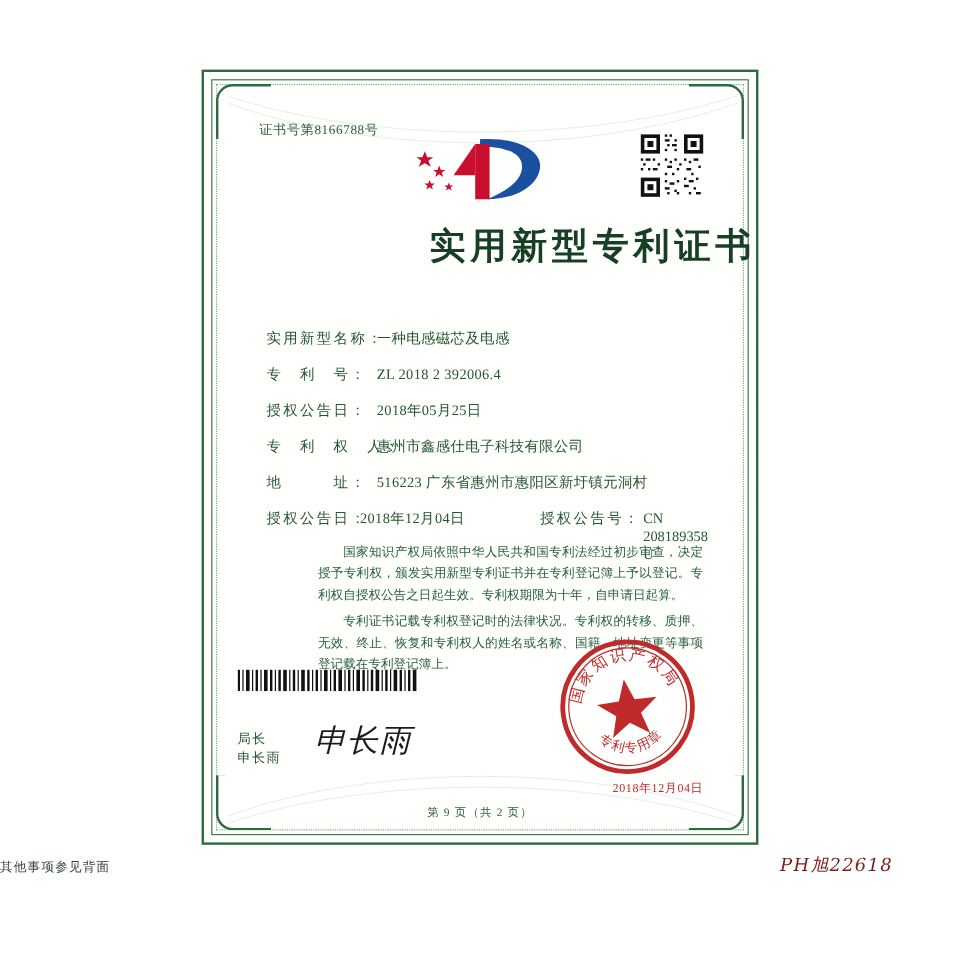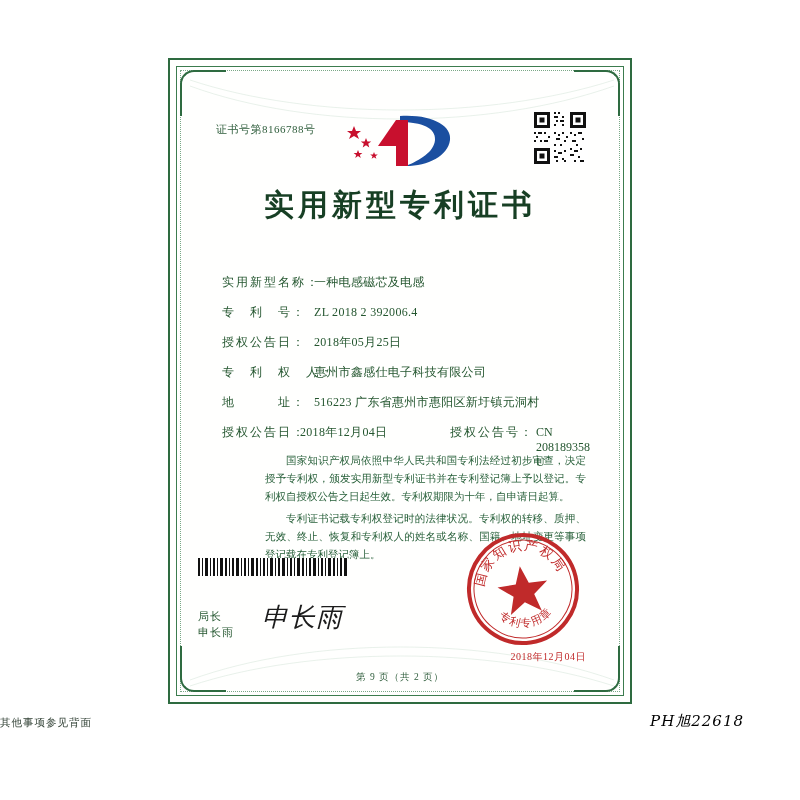--- a/index.html
+++ b/index.html
@@ -64,21 +64,21 @@
   .content {
     position: absolute;
     left: 0; top: 0; right: 0; bottom: 0;
     padding: 26px 28px;
     box-sizing: border-box;
   }
 
   .cert-no {
     position: absolute;
     left: 46px;
-    top: 62px;
+    top: 41px;
     font-size: 11px;
     letter-spacing: 0.5px;
     color: #2d5c3a;
   }
 
   
   .qr {
     position: absolute;
     right: 42px;
     top: 50px;
@@ -95,21 +95,21 @@
     transform: translateX(-50%);
     width: 120px;
     height: 58px;
   }
 
   .title {
     position: absolute;
     left: 0;
     right: 0;
     top: 125px;
-    text-align: center;
+    text-align: right;
     font-size: 30px;
     font-weight: bold;
     letter-spacing: 4px;
     color: #173f24;
     font-family: "DejaVu Serif", "Liberation Serif", serif;
   }
 
   .fields {
     position: absolute;
     left: 52px;
@@ -221,21 +221,21 @@
     font-size: 10.5px;
     color: #2f3f33;
     letter-spacing: 1px;
   }
 
   .handwriting {
     position: absolute;
     right: 56px;
     top: 712px;
     font-size: 15px;
-    color: #000000;
+    color: #7f1d1d;
     font-family: "DejaVu Serif", serif;
     font-style: italic;
     letter-spacing: 1px;
   }
 
   .watermark-lines {
     position: absolute;
     left: 0; top: 0; right: 0; bottom: 0;
     pointer-events: none;
     opacity: 0.28;

